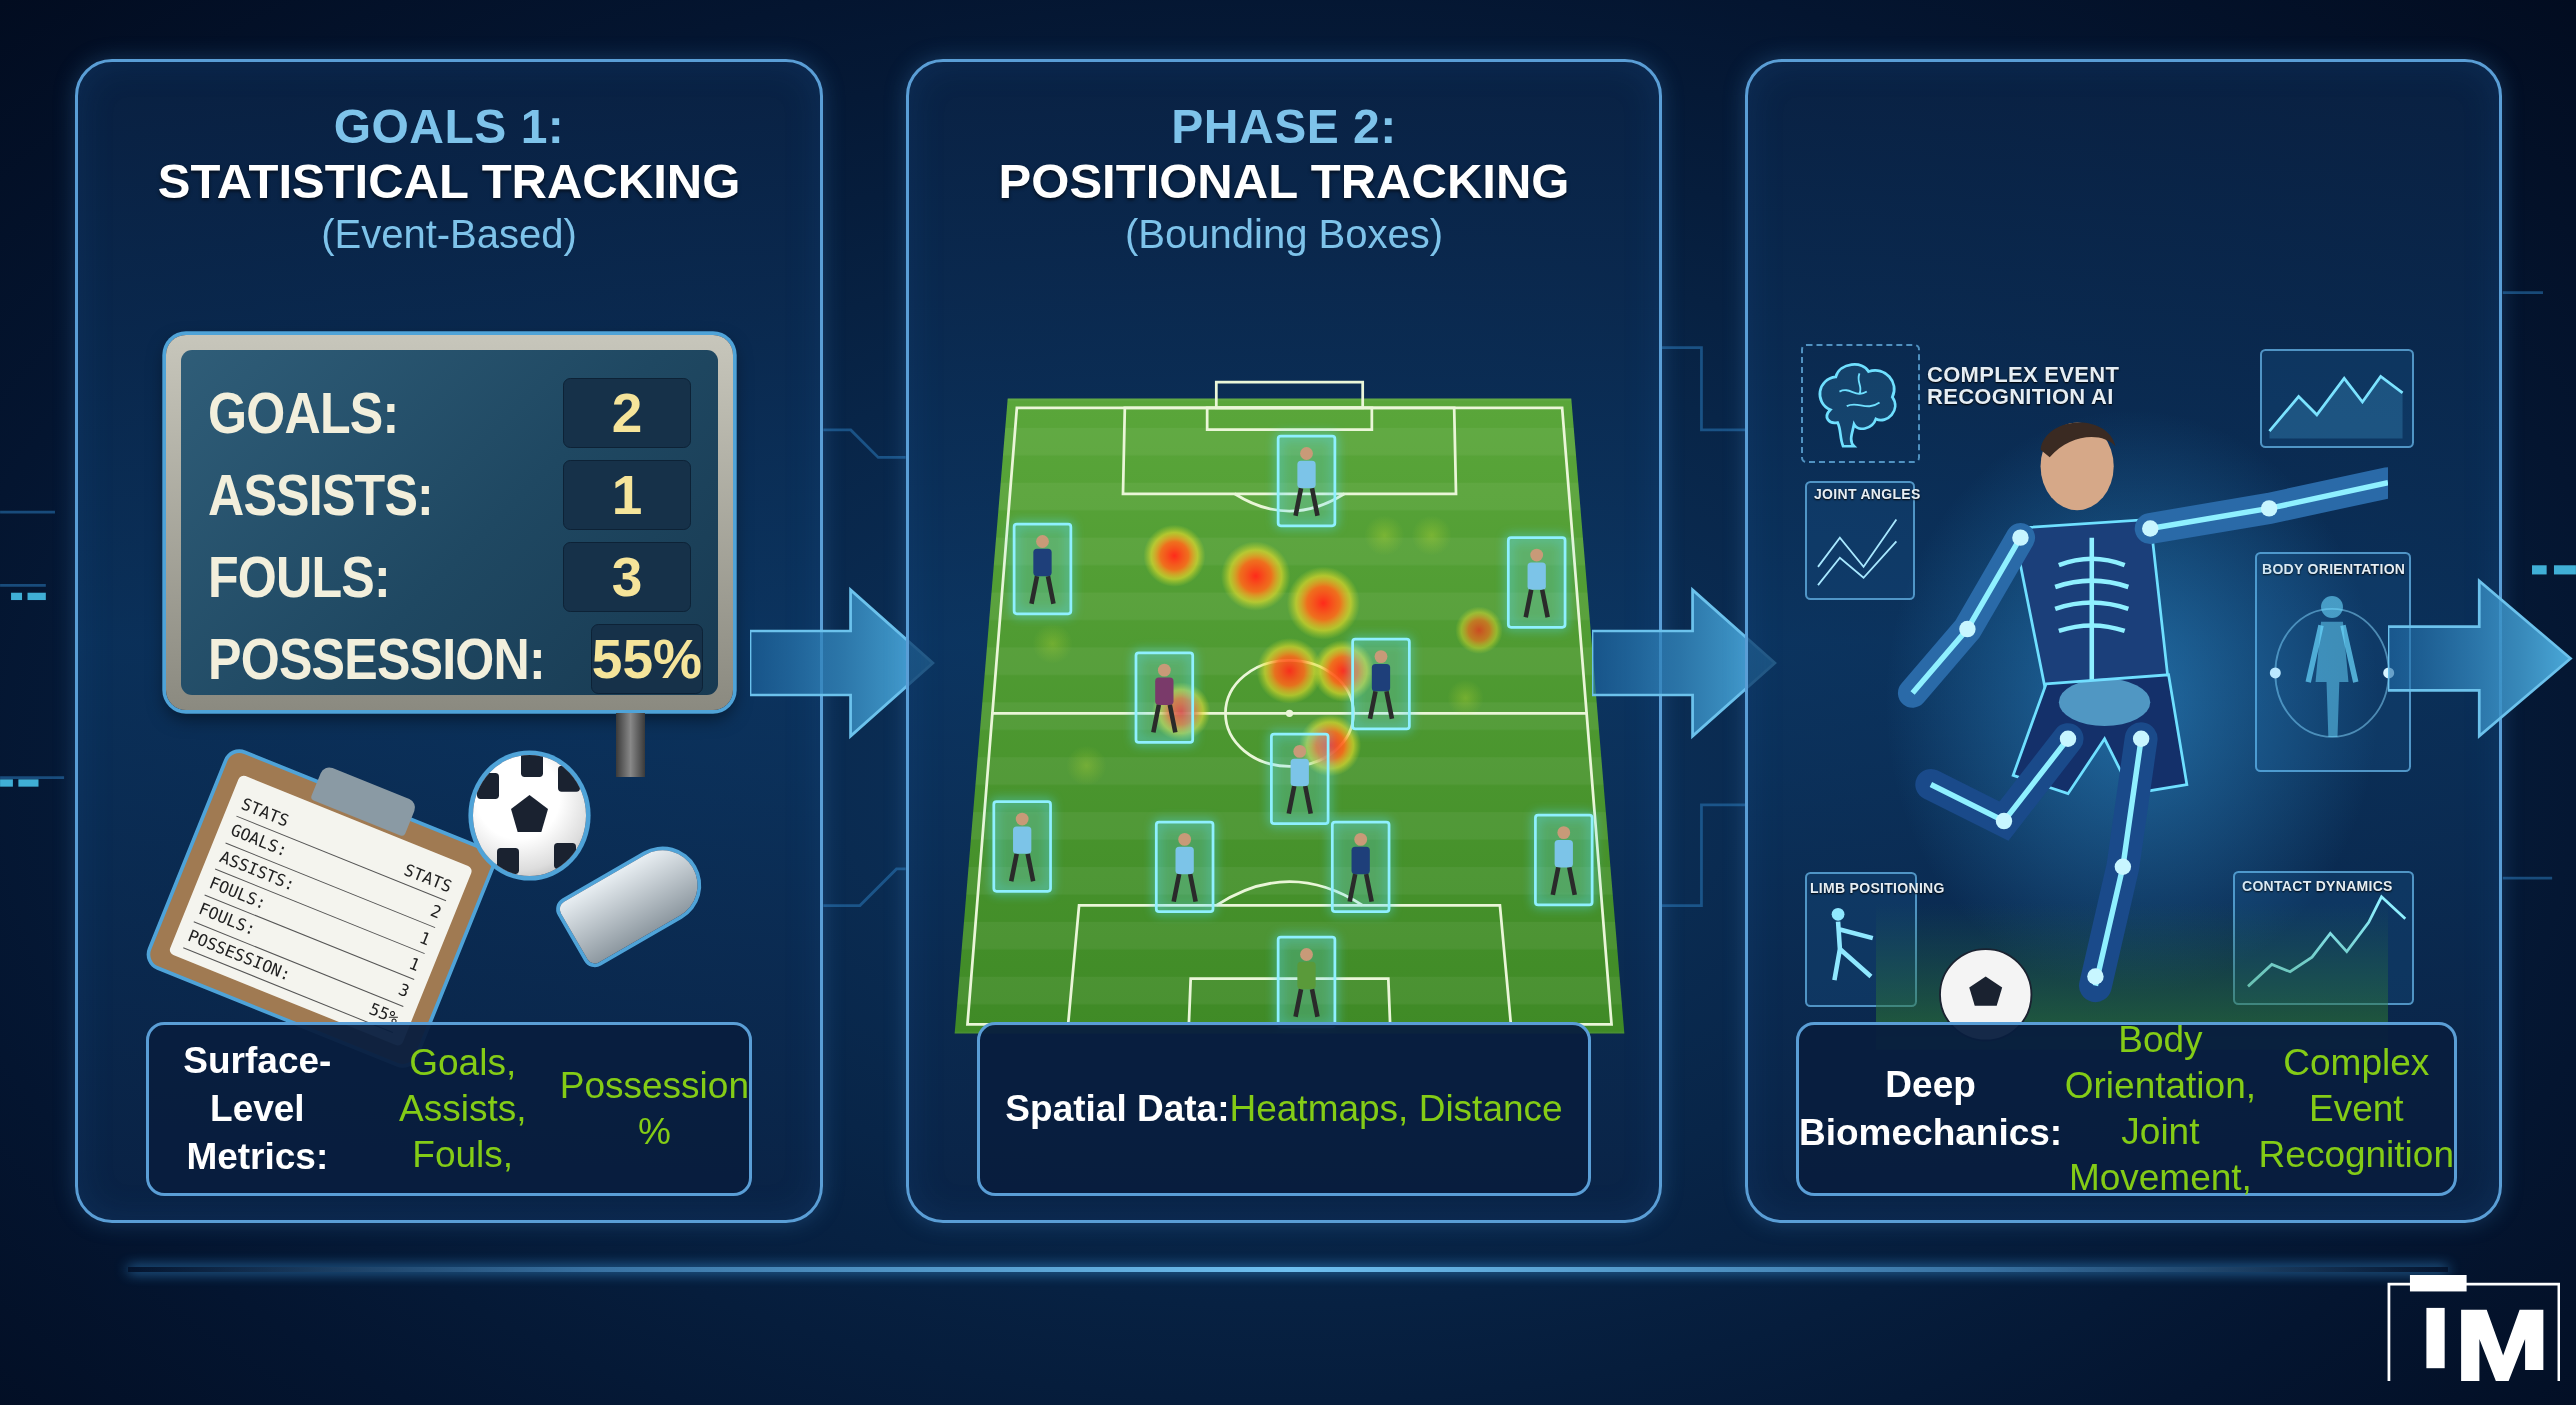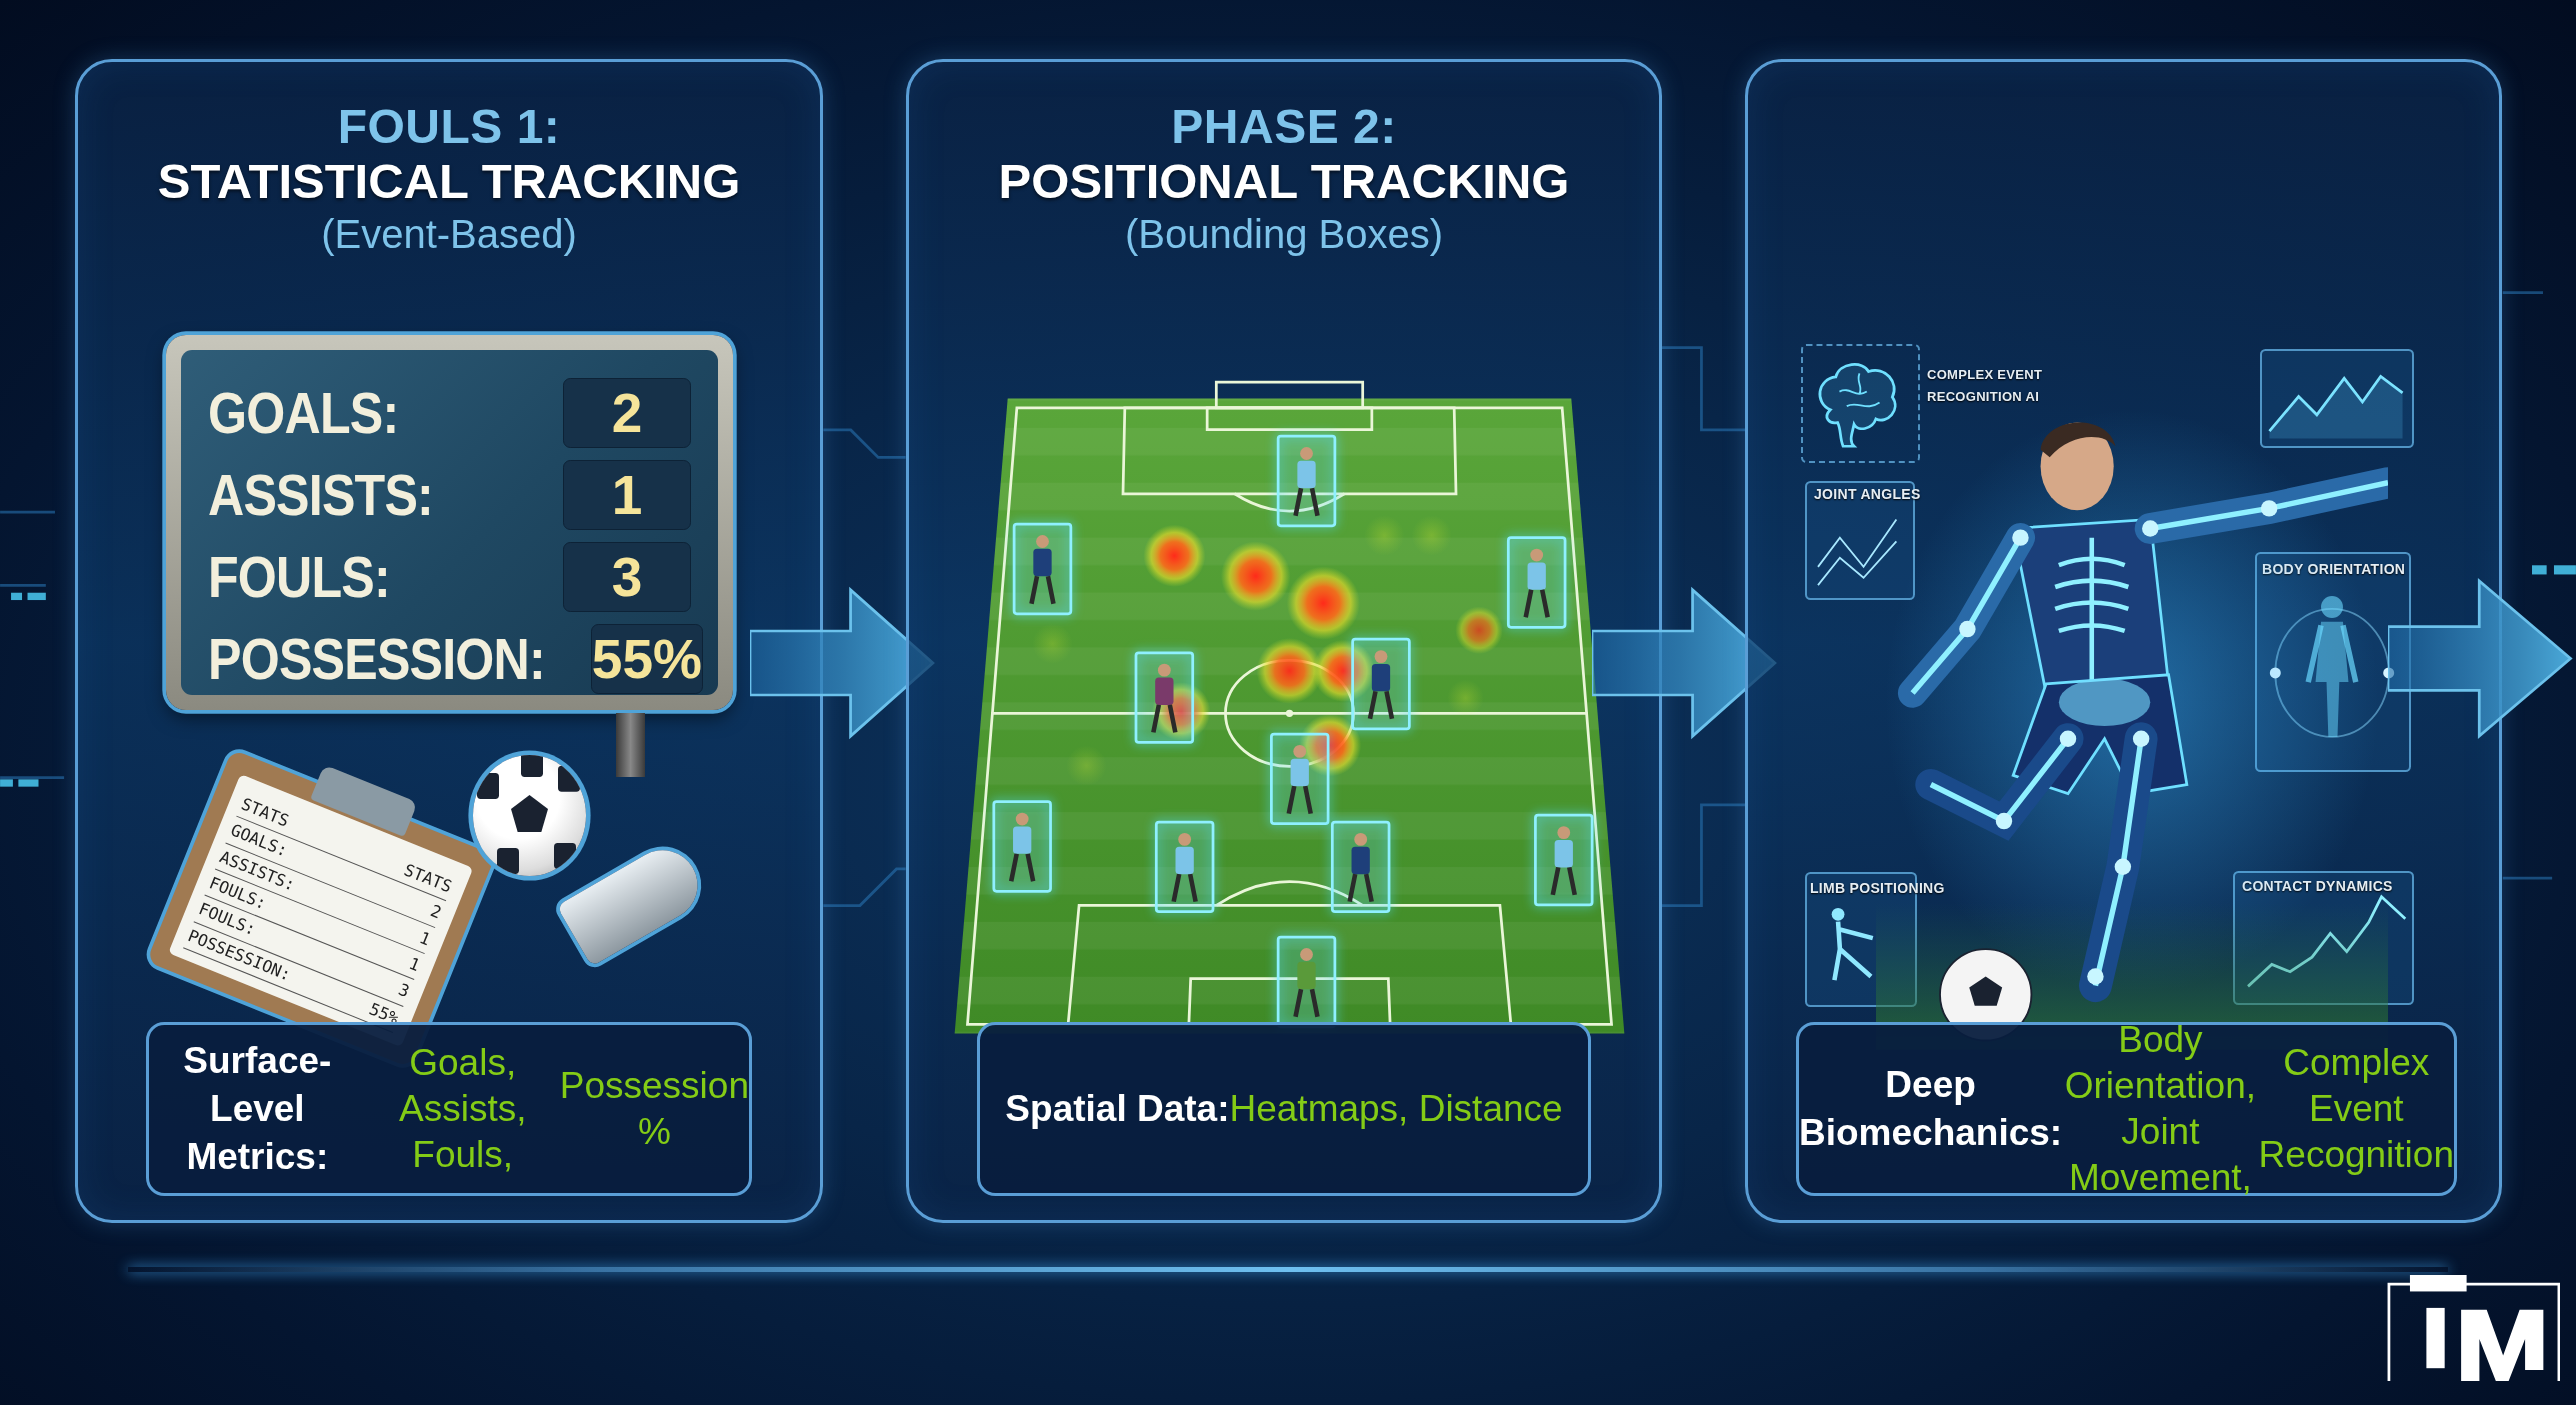--- a/index.html
+++ b/index.html
@@ -117,21 +117,21 @@
       <rect x="30" y="648" width="20" height="8"></rect>
     <rect x="0" y="852" width="14" height="8"></rect>
       <rect x="20" y="852" width="22" height="8"></rect>
   </g>
 </svg>
 
 <div class="bottom-line"></div>
 
 <section class="phase" id="p1">
   <div class="phase-head">
-    <div class="phase-num">FOULS 1:</div>
+    <div class="phase-num">GOALS 1:</div>
     <div class="phase-title">STATISTICAL TRACKING</div>
     <div class="phase-sub">(Event-Based)</div>
   </div>
 
   <div class="scoreboard">
     <div class="sb-inner">
       <div class="sb-row">
         <span class="sb-label">GOALS:</span>
         <span class="sb-val">2</span>
       </div>
@@ -342,21 +342,21 @@
 </svg>
 
 <section class="phase" id="p3">
 
   <div class="p3-panel" style="left:53px;top:282px;width:119px;height:119px;background:transparent;border-style:dashed">
     <svg width="113" height="113" viewBox="0 0 124 124">
       <path d="M30 70 C12 62 16 36 36 34 C40 18 66 16 72 28 C90 22 106 40 98 56 C108 70 92 86 80 80 C76 92 60 94 56 86 C54 96 50 104 56 110 L44 110 C40 100 42 92 38 84 C28 86 22 78 30 70 Z" fill="rgba(80,200,255,0.15)" stroke="#6fe0ff" stroke-width="3"></path>
       <path d="M40 50 C52 44 58 58 70 50 M48 66 C60 60 70 72 84 62 M62 30 C58 40 66 44 62 52" stroke="#6fe0ff" stroke-width="2" fill="none"></path>
     </svg>
   </div>
-  <div class="p3-label" style="left:179px;top:302px;font-size:13px;line-height:22px">
+  <div class="p3-label" style="left:179px;top:302px;font-size:22px;line-height:22px">
     <div>COMPLEX EVENT</div>
     <div>RECOGNITION AI</div>
   </div>
 
   <div class="p3-panel" style="left:512px;top:287px;width:154px;height:99px">
     <svg width="148" height="93" viewBox="0 0 162 102">
       <path d="M8 88 L40 50 L60 70 L90 30 L110 56 L130 28 L154 46" stroke="#7fe6ff" stroke-width="3" fill="none"></path>
       <path d="M8 88 L40 50 L60 70 L90 30 L110 56 L130 28 L154 46 L154 96 L8 96 Z" fill="rgba(90,200,255,0.2)"></path>
     </svg>
   </div>

